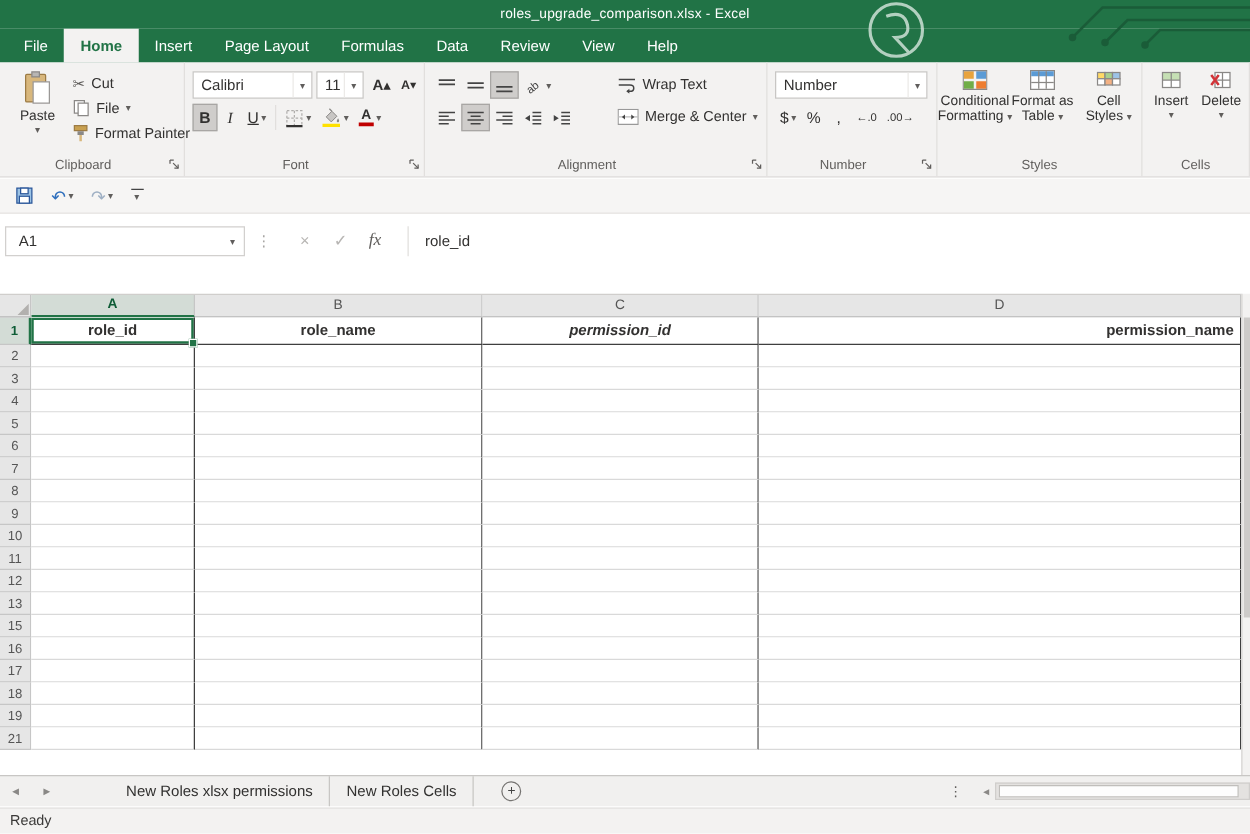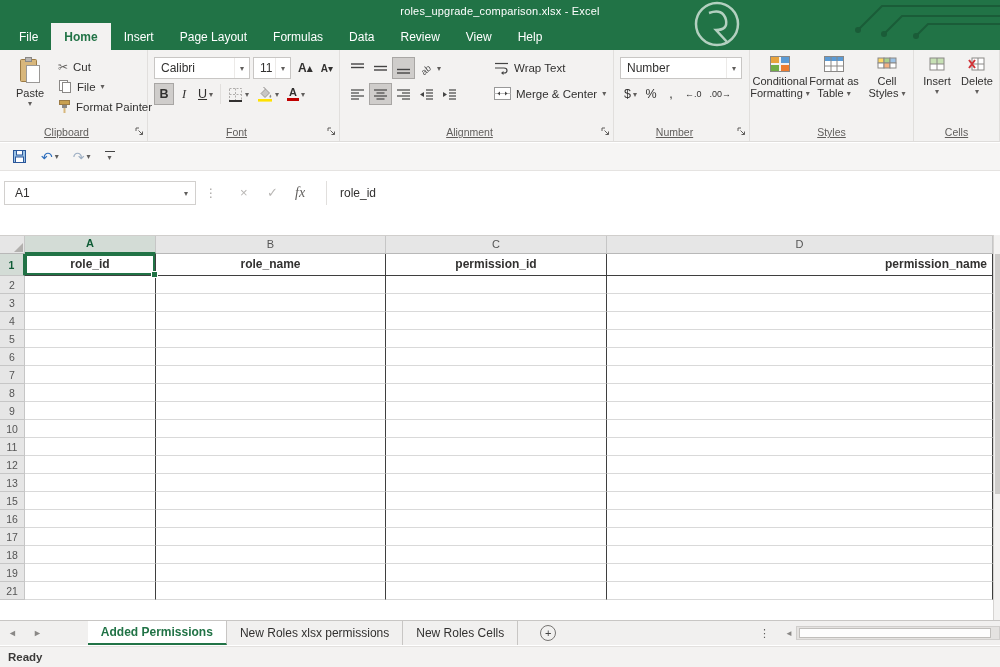--- a/index.html
+++ b/index.html
@@ -13,21 +13,21 @@
 
   
   .tabrow{position:absolute;top:23px;left:0;width:1000px;height:27px;background:#217346;display:flex;align-items:stretch;padding-left:6px;z-index:2;}
   .rtab{display:flex;align-items:center;padding:0 13px;font-size:12px;color:#fff;cursor:default;white-space:nowrap;}
   .rtab.active{background:#f3f2f1;color:#217346;font-weight:bold;}
   .tellme{display:flex;align-items:center;gap:6px;margin-left:14px;color:#fff;font-size:12px;white-space:nowrap;}
 
   
   .ribbon{position:absolute;top:50px;left:0;width:1000px;height:92px;background:#f3f2f1;border-bottom:1px solid #dedcda;display:flex;z-index:2;}
   .group{position:relative;height:100%;border-right:1px solid #e1dfdd;flex:none;}
-  .glabel{position:absolute;bottom:3px;left:0;width:100%;text-align:center;font-size:10.5px;color:#605e5c;text-decoration:underline;}
+  .glabel{position:absolute;bottom:3px;left:0;width:100%;text-align:center;font-size:10.5px;color:#605e5c;}
   .haslauncher .glabel{width:calc(100% - 14px);}
   .launcher{position:absolute;bottom:5px;right:3px;cursor:pointer;}
   .dd{font-size:8px;color:#605e5c;line-height:9px;}
   .bigbtn{position:absolute;top:6px;display:flex;flex-direction:column;align-items:center;font-size:11px;color:#323130;cursor:pointer;text-align:center;}
   .bigbtn .blbl{margin-top:3px;line-height:12px;}
   .l2{display:flex;align-items:center;gap:3px;justify-content:center;}
   .smallbtn{display:flex;align-items:center;gap:5px;height:19px;font-size:11.5px;color:#323130;padding:0 4px;cursor:pointer;white-space:nowrap;}
   .combo{background:#fff;border:1px solid #c8c6c4;height:22px;display:flex;align-items:center;font-size:12px;cursor:pointer;}
   .combo .ctext{flex:1;padding:0 6px;white-space:nowrap;overflow:hidden;}
   .combo .carr{width:15px;align-self:stretch;display:flex;align-items:center;justify-content:center;border-left:1px solid #eceae8;}
@@ -102,21 +102,21 @@
   .stab.active{background:#fff;color:#217346;font-weight:bold;border-bottom:2px solid #217346;}
   .addsheet{display:flex;align-items:center;margin-left:22px;}
   .pluscirc{width:16px;height:16px;border:1px solid #767472;border-radius:50%;display:flex;align-items:center;justify-content:center;font-size:11px;color:#444;cursor:pointer;line-height:14px;}
   .tabsplit{position:absolute;right:230px;top:6px;color:#605e5c;font-size:11px;cursor:pointer;}
   .hscroll{position:absolute;right:0;top:3px;width:218px;height:18px;display:flex;align-items:center;}
   .hsarr{width:14px;text-align:center;color:#8a8886;font-size:8px;cursor:pointer;}
   .hstrack{flex:1;height:14px;background:#e4e2e0;border:1px solid #d0cecc;position:relative;cursor:pointer;}
   .hsthumb{position:absolute;left:2px;top:1px;height:10px;width:192px;background:#fdfdfd;border:1px solid #c0bebb;}
 
   
-  .statusbar{position:absolute;top:646px;left:0;width:1000px;height:21px;background:#f3f2f1;border-top:1px solid #e3e1df;display:flex;align-items:center;padding-left:8px;font-size:11.5px;color:#3b3a39;z-index:2;font-weight:bold;}
+  .statusbar{position:absolute;top:646px;left:0;width:1000px;height:21px;background:#f3f2f1;border-top:1px solid #e3e1df;display:flex;align-items:center;padding-left:8px;font-size:11.5px;color:#3b3a39;z-index:2;}
 
   svg{display:block;}
 </style>
 </head>
 <body>
 
 <div class="titlebar">
   <div class="title-text">roles_upgrade_comparison.xlsx  -  Excel</div>
 </div>
 
@@ -534,21 +534,21 @@
         <div class="colh" style="width: 230px;">B</div>
         <div class="colh" style="width: 221px;">C</div>
         <div class="colh" style="width: 386px;">D</div>
       </div>
   </div>
   <div>
       <div class="grow first">
         <div class="rowh selh">1</div>
         <div class="cell active" style="width: 131px; text-align: center;">role_id</div>
         <div class="cell" style="width: 230px; text-align: center;">role_name</div>
-        <div class="cell" style="width: 221px; text-align: center;">permission_id</div>
+        <div class="cell" style="width: 221px; text-align: center; font-style: italic;">permission_id</div>
         <div class="cell" style="width: 386px; text-align: right;">permission_name</div>
       </div>
       <div class="grow">
         <div class="rowh">2</div>
         <div class="cell" style="width: 131px;"></div>
         <div class="cell" style="width: 230px;"></div>
         <div class="cell" style="width: 221px;"></div>
         <div class="cell" style="width: 386px;"></div>
       </div>
       <div class="grow">
@@ -673,21 +673,20 @@
     </div>
 </div>
 <div class="vscroll">
   <div class="vthumb"></div>
 </div>
 
 <div class="tabsbar">
   <span class="navarr">◄</span>
   <span class="navarr">►</span>
   <span class="firstgap"></span>
-  <div class="stab active">Added Permissions</div>
   <div class="stab">New Roles xlsx permissions</div>
   <div class="stab">New Roles Cells</div>
   <div class="addsheet">
     <span class="pluscirc">+</span>
   </div>
   <span class="tabsplit">⋮</span>
   <div class="hscroll">
     <span class="hsarr">◄</span>
     <div class="hstrack">
       <div class="hsthumb"></div>

